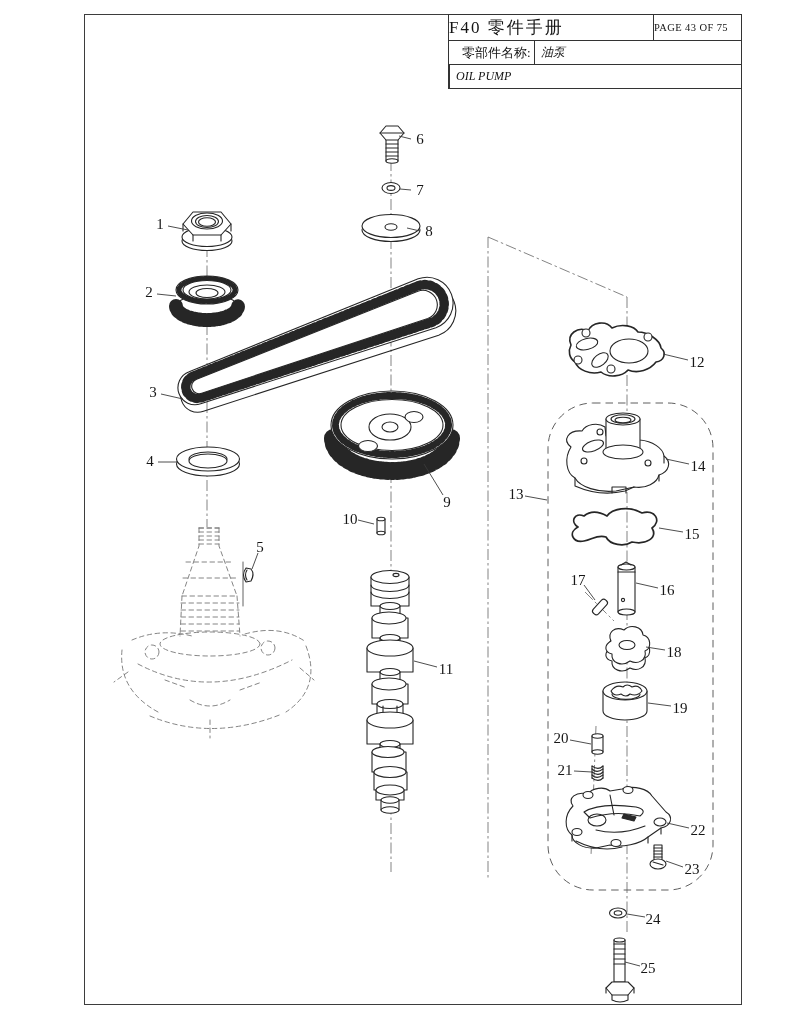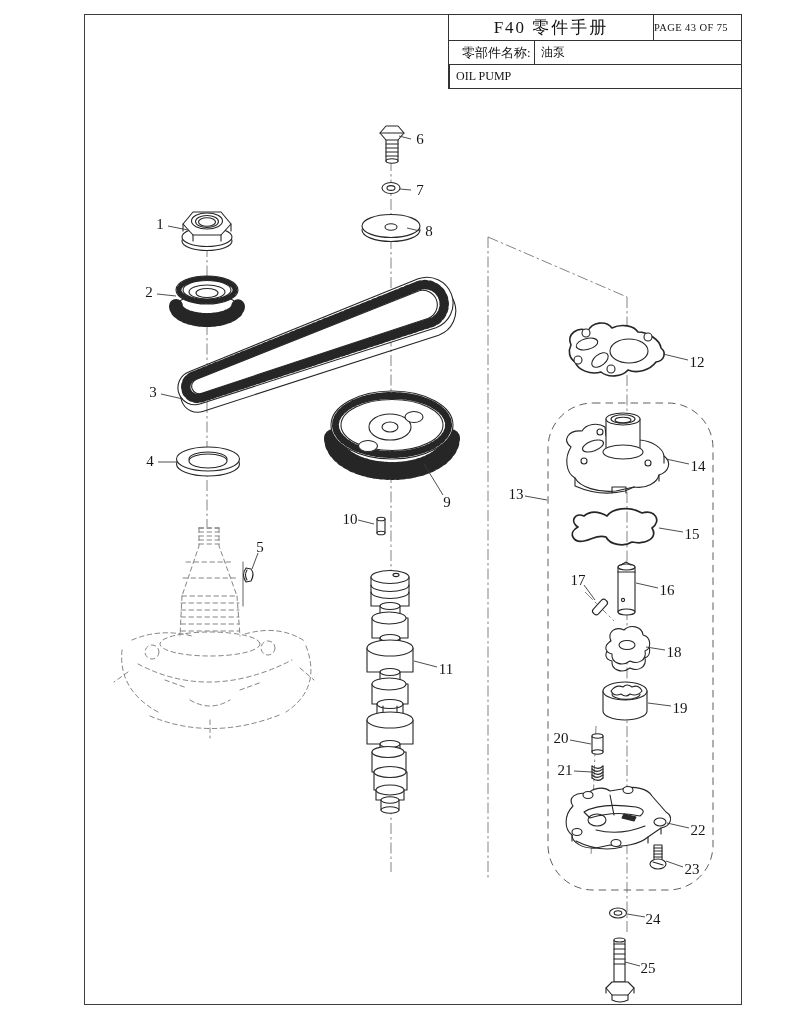--- a/index.html
+++ b/index.html
@@ -8,26 +8,26 @@
           font-family:"Liberation Serif", serif; }
   .pageborder { position:absolute; left:84px; top:14px; width:658px; height:991px;
                 border:1.6px solid var(--bd); box-sizing:border-box; }
   svg.diagram { position:absolute; left:0; top:0; }
 
   
   .titleblock { position:absolute; left:448px; top:14px; width:294px; background:#fff;
                 color:#141414; border:1.3px solid #333; box-sizing:border-box; }
   .tb-row { display:flex; border-top:1.3px solid #333; }
   .tb-row.first { border-top:none; }
-  .tb-title { width:204px; text-align:center; font-size:17px; line-height:25px; letter-spacing:2px; }
+  .tb-title { width:204px; font-size:17px; line-height:25px; letter-spacing:2px; }
   .tb-page  { flex:1; border-left:1.3px solid #333; text-align:left; font-size:10.5px;
               line-height:25px; letter-spacing:0.4px; white-space:nowrap; }
   .tb-label { width:85px; font-size:13px; line-height:23px; padding-left:13px; box-sizing:border-box; }
   .tb-value { flex:1; border-left:1.3px solid #333; font-size:12px; line-height:23px;
-              padding-left:6px; box-sizing:border-box; }
+              padding-left:6px; box-sizing:border-box;font-style:italic; }
 
   
   .part      { stroke:var(--ink); stroke-width:1.1; fill:#fff; stroke-linejoin:round; stroke-linecap:round; }
   .ln        { fill:none; }
   .teeth     { fill:none; stroke:var(--ink); }
   .centerline{ stroke:var(--cl); stroke-width:0.85; fill:none; stroke-dasharray:11 3 2.5 3; }
   .dashedref { stroke:#777; stroke-width:0.9; fill:none; stroke-dasharray:4.5 3.5; stroke-linecap:round; }
   .boxdash   { stroke:#5f5f5f; stroke-width:1; fill:none; stroke-dasharray:7.5 5; }
   .thinln    { stroke:#3a3a3a; stroke-width:0.8; fill:none; }
   #callout-layer text { font-family:"Liberation Serif", serif; font-size:15px; fill:#161616; text-anchor:middle; }

